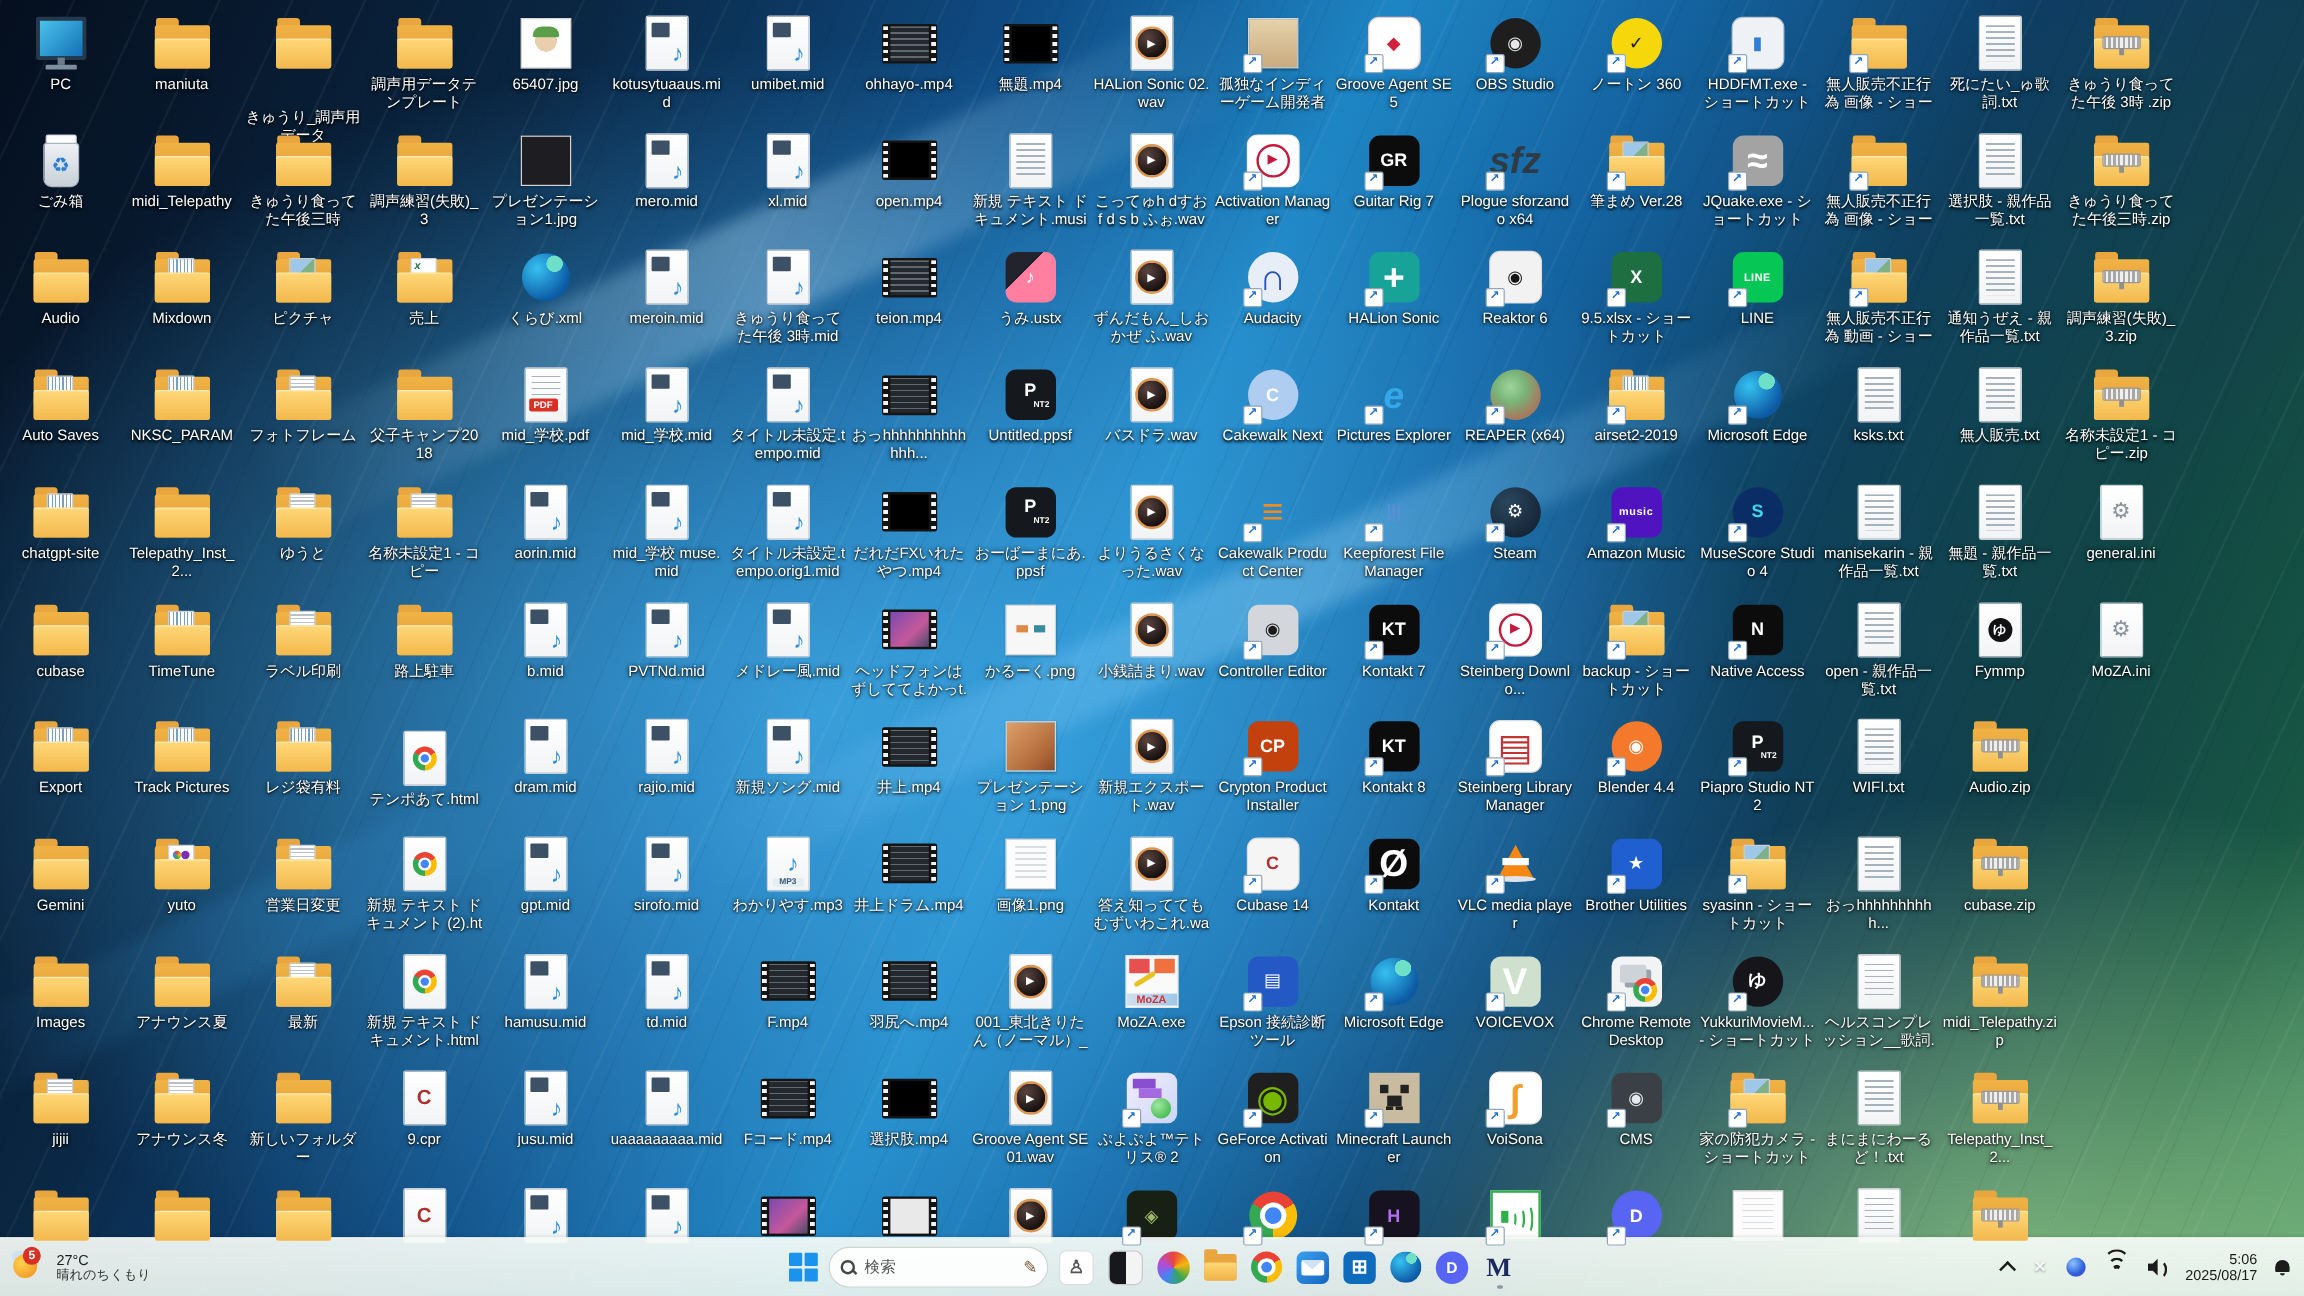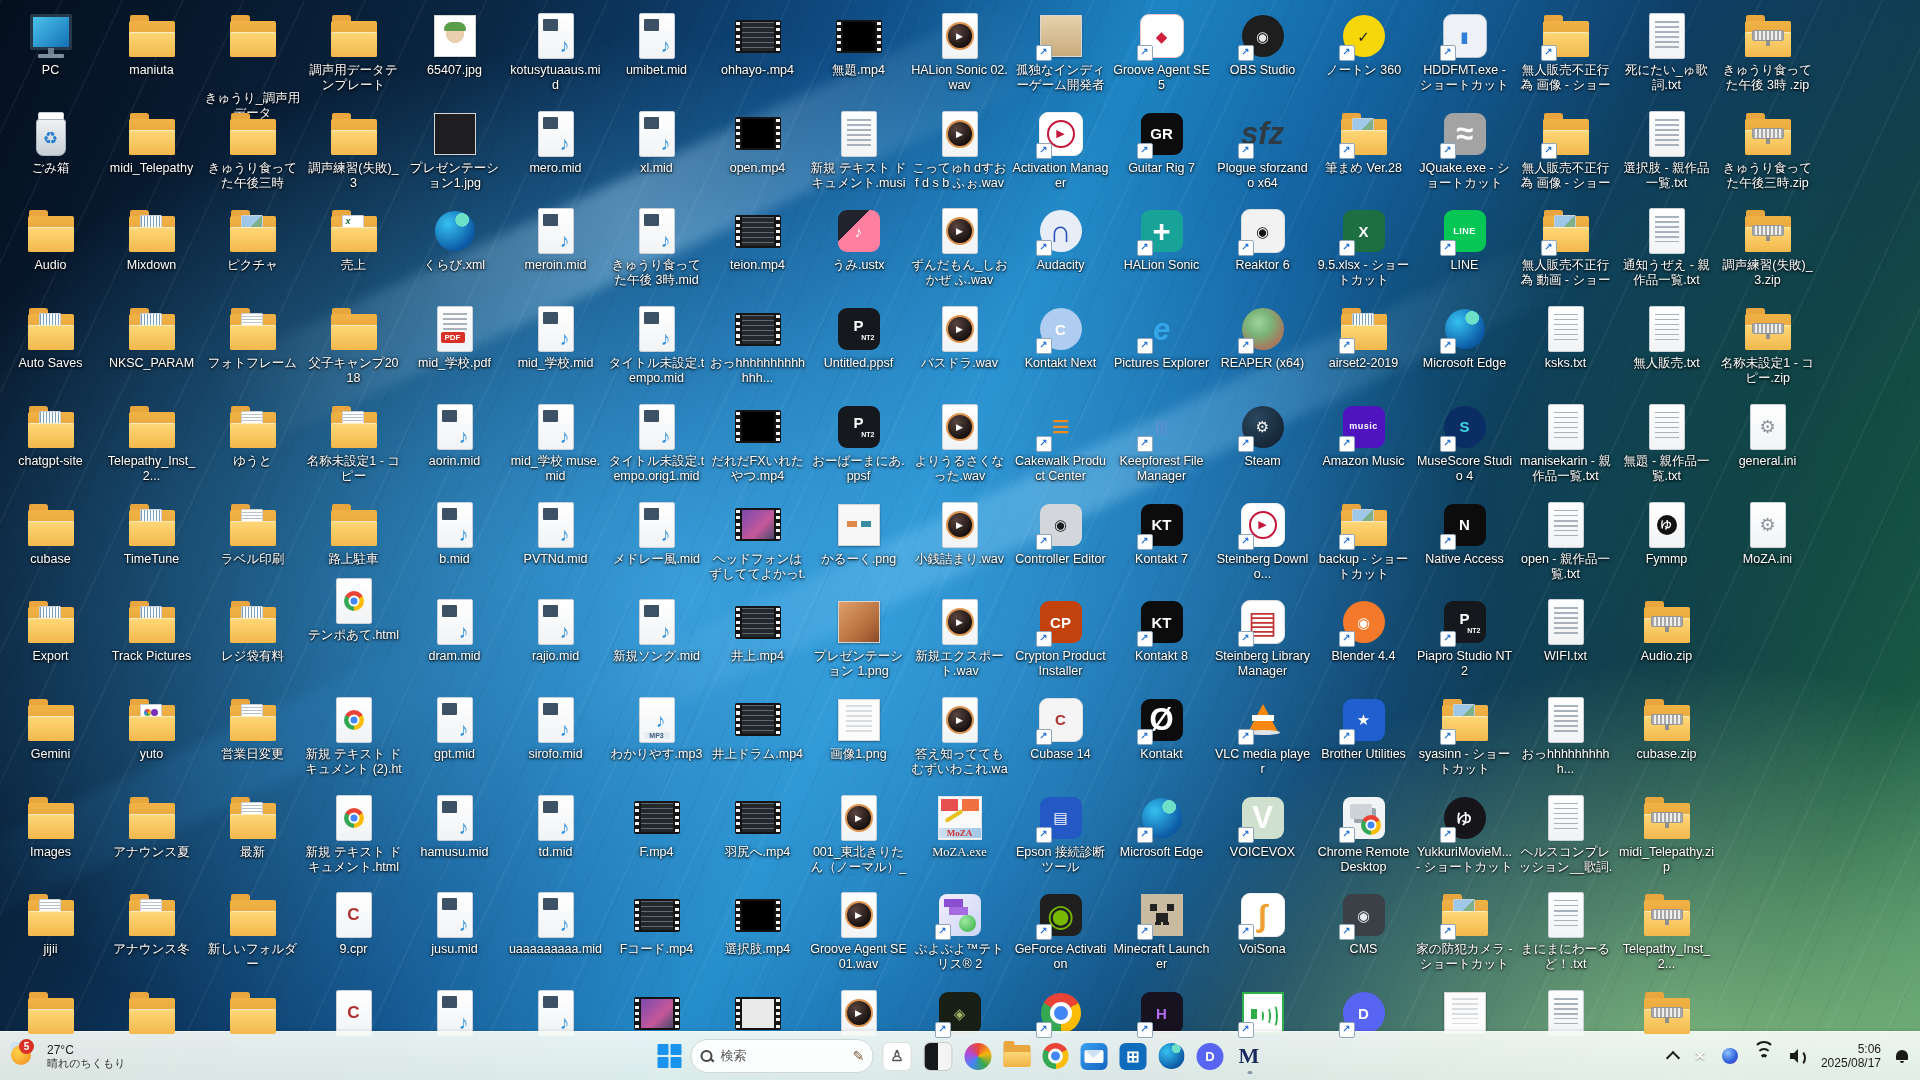--- a/index.html
+++ b/index.html
@@ -742,21 +742,21 @@
         </div>
         <div class="lbl">バスドラ.wav</div>
       </div>
       <div class="icon" style="left: 1012px; top: 305.1px;">
         <div class="ic">
           <span class="app rnd" style="background:#aecdf0;color:#ffffff">
             <b>C</b>
           </span>
           <i class="sc">↗</i>
         </div>
-        <div class="lbl">Kontakt Next</div>
+        <div class="lbl">Cakewalk Next</div>
       </div>
       <div class="icon" style="left: 1113px; top: 305.1px;">
         <div class="ic">
           <span class="app it big" style="background:transparent;color:#35a6e8">
             <b>e</b>
           </span>
           <i class="sc">↗</i>
         </div>
         <div class="lbl">Pictures Explorer</div>
       </div>
@@ -1140,21 +1140,21 @@
       </div>
       <div class="icon" style="left: 204px; top: 598.2px;">
         <div class="ic">
           <span class="fold">
             <i class="pk media"></i>
             <i class="ff"></i>
           </span>
         </div>
         <div class="lbl">レジ袋有料</div>
       </div>
-      <div class="icon" style="left: 305px; top: 577px;">
+      <div class="icon" style="left: 305px; top: 608px;">
         <div class="ic">
           <span class="page">
             <b class="chr mini">
               <b class="cc"></b>
             </b>
           </span>
         </div>
         <div class="lbl">テンポあて.html</div>
       </div>
       <div class="icon" style="left: 406px; top: 598.2px;">
@@ -1487,21 +1487,21 @@
         <div class="lbl">羽尻へ.mp4</div>
       </div>
       <div class="icon" style="left: 810px; top: 793.6px;">
         <div class="ic">
           <span class="page">
             <b class="pw">▶</b>
           </span>
         </div>
         <div class="lbl">001_東北きりたん（ノーマル）_今じゃ...</div>
       </div>
-      <div class="icon" style="left: 911px; top: 793.6px; font-family: Liberation Serif, serif;">
+      <div class="icon" style="left: 911px; top: 793.6px;">
         <div class="ic">
           <span class="moza">
             <i class="m1"></i>
             <i class="m2"></i>
             <i class="mw"></i>
             <b>MoZA</b>
           </span>
         </div>
         <div class="lbl">MoZA.exe</div>
       </div>

